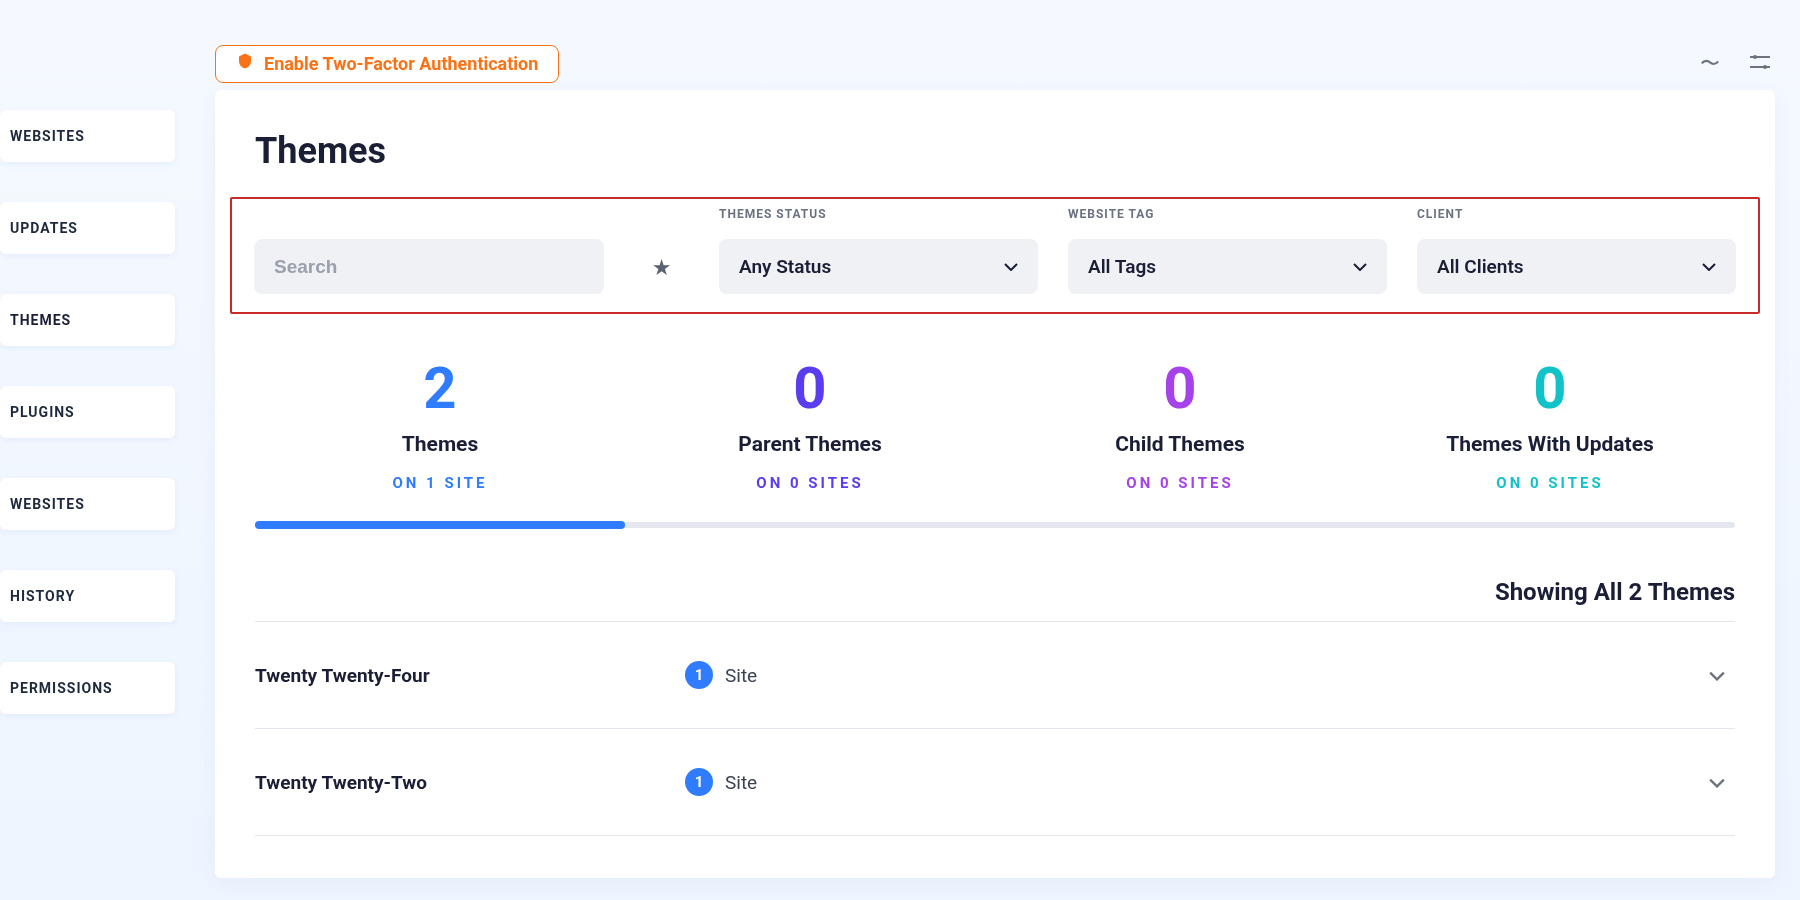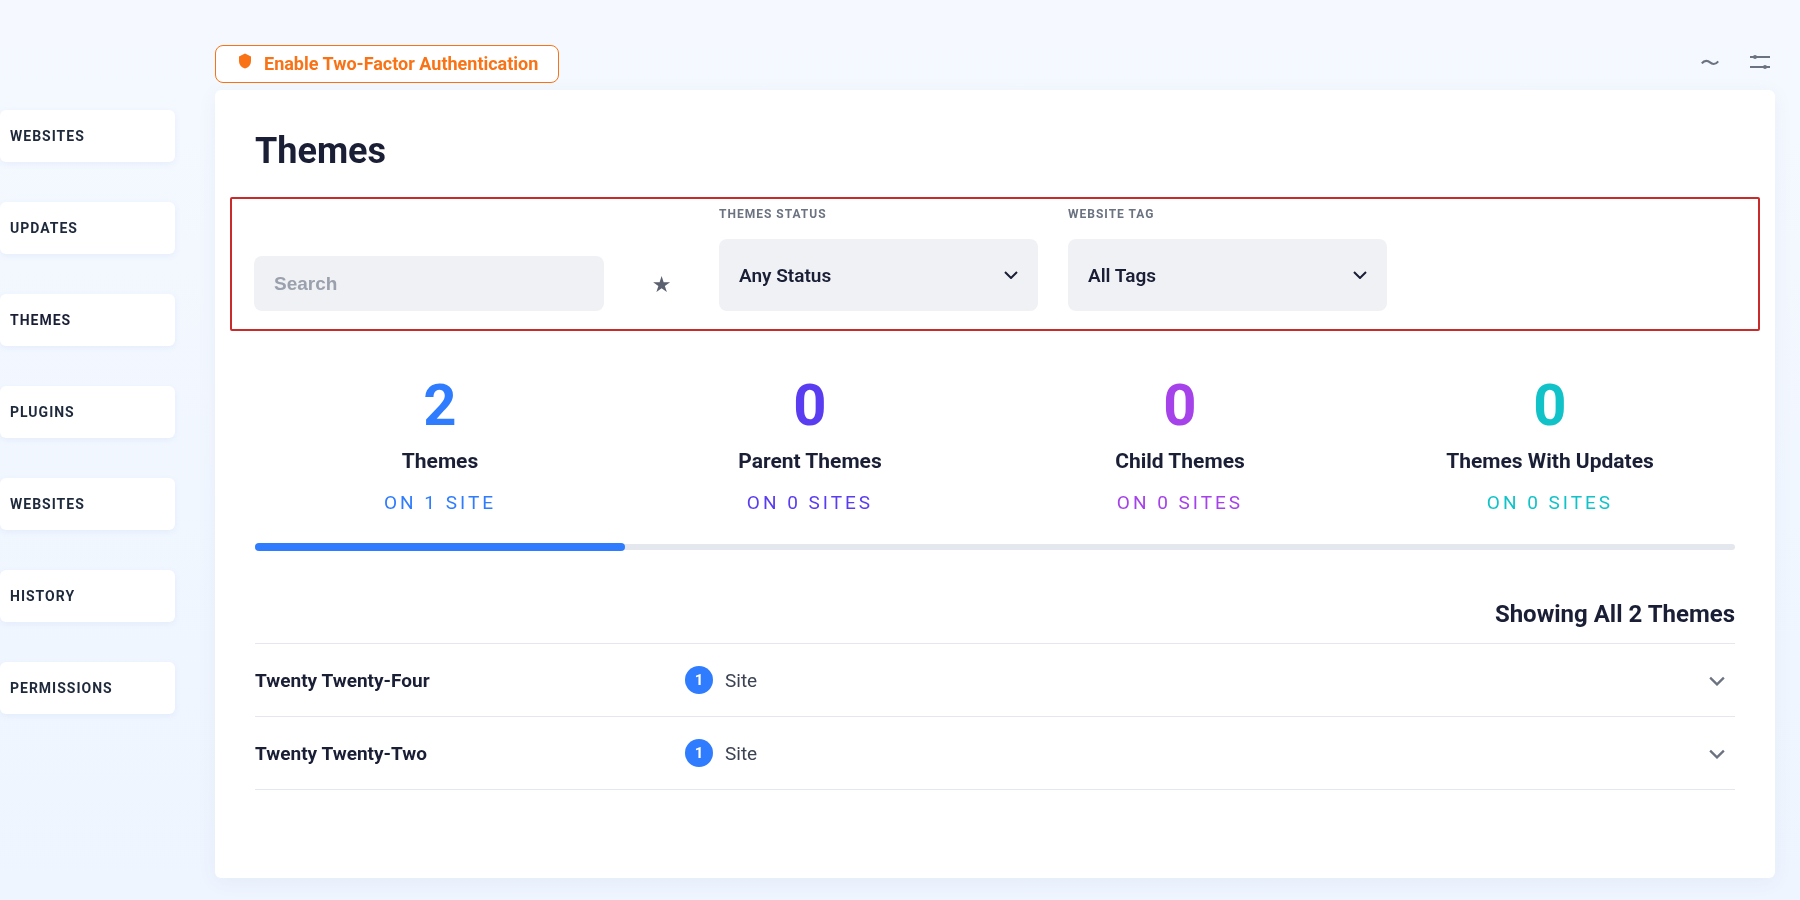--- a/index.html
+++ b/index.html
@@ -116,21 +116,21 @@
 
     .star-icon {
       color: #5b6170;
       font-size: 22px;
       text-align: center;
       padding-bottom: 14px;
       cursor: pointer;
     }
 
     .select {
-      height: 72px;
+      height: 55px;
       background: #f0f1f5;
       border-radius: 8px;
       padding: 0 20px;
       font-size: 19px;
       font-weight: 600;
       color: #1a1f36;
       display: flex;
       align-items: center;
       justify-content: space-between;
       cursor: pointer;
@@ -162,22 +162,22 @@
     .stat-4 { color: #11c3c9; }
 
     .stat-label {
       font-size: 21px;
       font-weight: 700;
       color: #1a1f36;
       margin-bottom: 18px;
     }
 
     .stat-sub {
-      font-size: 19px;
-      font-weight: 400;
+      font-size: 15px;
+      font-weight: 700;
       letter-spacing: 3px;
       margin-top: 8px;
     }
     .stat-1 .stat-sub { color: #2f7cff; }
     .stat-2 .stat-sub { color: #5b3df1; }
     .stat-3 .stat-sub { color: #a542ea; }
     .stat-4 .stat-sub { color: #11c3c9; }
 
     .progress-track {
       margin: 0 40px;
@@ -204,21 +204,21 @@
       font-weight: 700;
       color: #1a1f36;
     }
 
     .theme-row {
       margin: 0 40px;
       border-top: 1px solid #e5e7ef;
       display: grid;
       grid-template-columns: 430px 1fr 60px;
       align-items: center;
-      padding: 22px 0;
+      padding: 39px 0;
     }
     .theme-row:last-child { border-bottom: 1px solid #e5e7ef; }
 
     .theme-name {
       font-size: 19px;
       font-weight: 700;
       color: #1a1f36;
     }
 
     .site-pill-wrap {
@@ -312,20 +312,31 @@
       <div class="select">
         <span>All Tags</span>
         <span class="chevron-down">
           <svg viewBox="0 0 14 8">
               <path d="M1 1l6 6 6-6" stroke="#1a1f36" stroke-width="2" fill="none"></path>
             </svg>
         </span>
       </div>
     </div>
 
+    <div>
+      <div class="filter-col-label">CLIENT</div>
+      <div class="select">
+        <span>All Clients</span>
+        <span class="chevron-down">
+          <svg viewBox="0 0 14 8">
+              <path d="M1 1l6 6 6-6" stroke="#1a1f36" stroke-width="2" fill="none"></path>
+            </svg>
+        </span>
+      </div>
+    </div>
 
   </div>
 
   <div class="stats-row">
     <div class="stat stat-1">
       <div class="stat-number">2</div>
       <div class="stat-label">Themes</div>
       <div class="stat-sub">ON 1 SITE</div>
     </div>
     <div class="stat stat-2">

